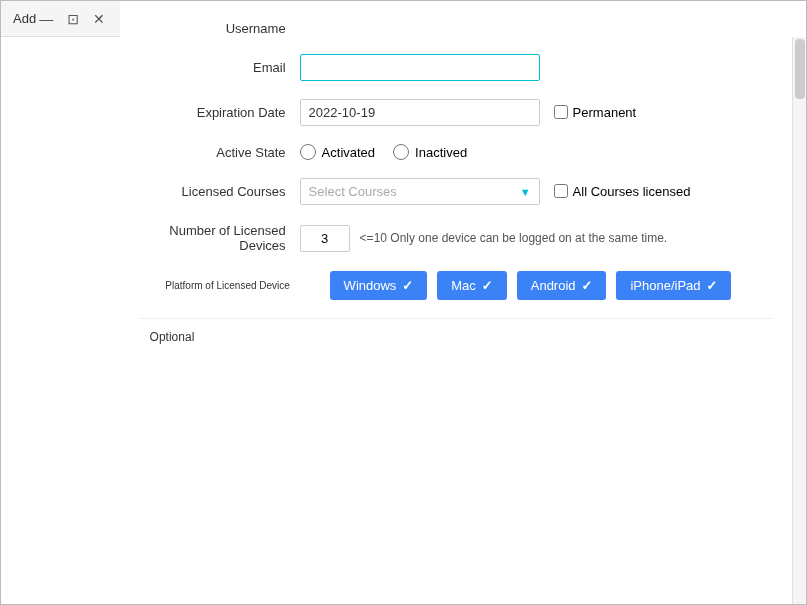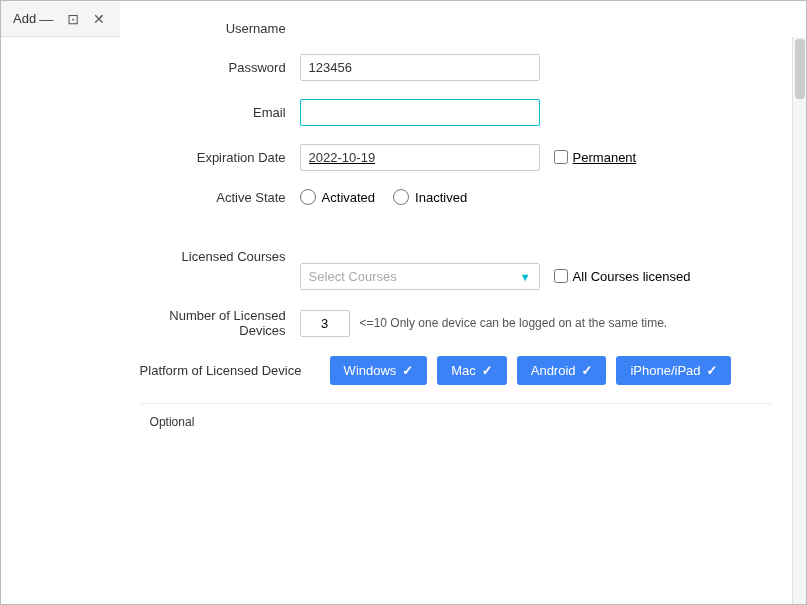--- a/index.html
+++ b/index.html
@@ -72,21 +72,20 @@
       padding: 5px 8px;
       font-size: 13px;
       width: 240px;
       outline: none;
       color: #333;
     }
     .expiration-row {
       display: flex;
       align-items: center;
       gap: 14px;
-      text-decoration: underline;
     }
     .checkbox-group {
       display: flex;
       align-items: flex-start;
       gap: 5px;
     }
     .checkbox-group input[type="checkbox"] {
       width: 14px;
       height: 14px;
     }
@@ -101,21 +100,20 @@
       gap: 6px;
     }
     .radio-item input[type="radio"] {
       width: 16px;
       height: 16px;
     }
     .select-courses-wrapper {
       display: flex;
       align-items: center;
       gap: 14px;
-      margin-top: 40px;
     }
     .select-dropdown {
       border: 1px solid #ccc;
       border-radius: 2px;
       padding: 5px 8px;
       font-size: 13px;
       width: 240px;
       background: #fff;
       color: #aaa;
       display: flex;
@@ -192,24 +190,24 @@
     }
     .scrollbar-thumb {
       width: 10px;
       background: #ccc;
       border-radius: 4px;
       height: 60px;
       margin-top: 2px;
     }
     .platform-label-wide {
       width: 190px;
-      text-align: left;
+      text-align: center;
       padding-right: 14px;
       color: #333;
-      font-size: 13px;
+      font-size: 10px;
       flex-shrink: 0;
     }
   </style>
 </head>
 <body>
 
 <div class="window">
 
   <div class="titlebar">
     <span class="titlebar-title">Add</span>
@@ -223,24 +221,20 @@
   <div class="scrollbar-area">
     <div class="scrollbar-thumb"></div>
   </div>
 
   <div class="content" style="padding-right: 34px;">
 
     <div class="form-row">
       <label class="form-label">Username</label>
     </div>
 
-    <div class="form-row">
-      <label class="form-label">Password</label>
-      <input class="form-input" type="text" value="123456" style="">
-    </div>
 
     <div class="form-row">
       <label class="form-label">Email</label>
       <input class="form-input" type="text" value="" style="border-color: rgb(0, 188, 212);">
     </div>
 
     <div class="form-row">
       <label class="form-label">Expiration Date</label>
       <div class="expiration-row">
         <input class="form-input" type="text" value="2022-10-19" style="">

